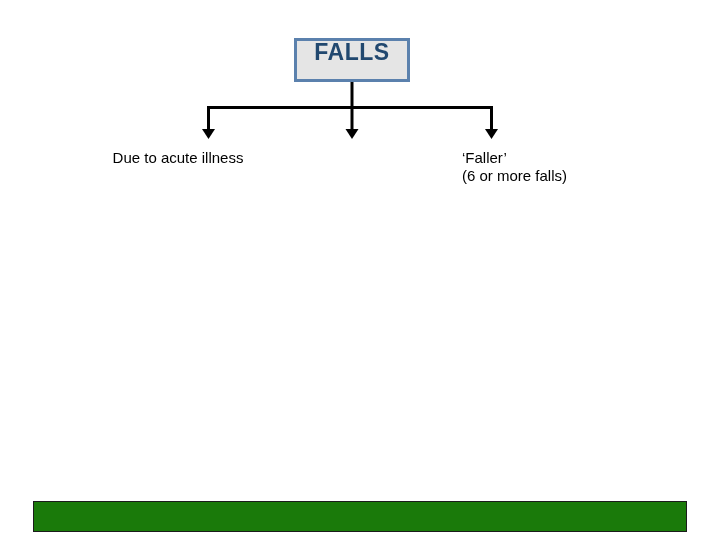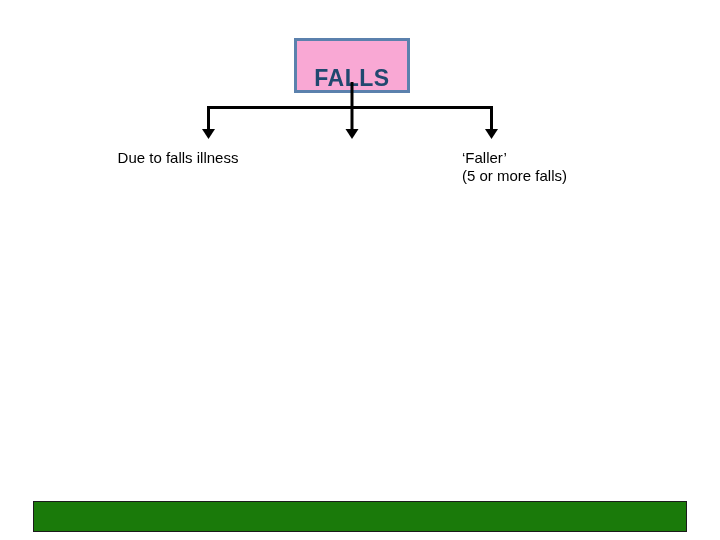--- a/index.html
+++ b/index.html
@@ -19,26 +19,26 @@
     height: 540px;
     background: #ffffff;
   }
 
   
   .title-box {
     position: absolute;
     left: 294px;
     top: 38px;
     width: 116px;
-    height: 55px;
+    height: 44px;
     box-sizing: border-box;
     border: 3px solid #5b81ad;
-    background: #f9a8d4;
+    background: #e5e5e5;
     display: flex;
-    align-items: flex-end;
+    align-items: flex-start;
     justify-content: center;
   }
   .title-box .title-text {
     font-size: 23px;
     font-weight: bold;
     color: #21486f;
     letter-spacing: 0.5px;
     line-height: 1;
   }
 
@@ -109,21 +109,21 @@
     <line x1="208.5" y1="107" x2="208.5" y2="131" stroke="#000000" stroke-width="3"></line>
     <polygon points="202,129 215,129 208.5,139" fill="#000000"></polygon>
 
     <line x1="352" y1="107" x2="352" y2="131" stroke="#000000" stroke-width="3"></line>
     <polygon points="345.5,129 358.5,129 352,139" fill="#000000"></polygon>
 
     <line x1="491.5" y1="107" x2="491.5" y2="131" stroke="#000000" stroke-width="3"></line>
     <polygon points="485,129 498,129 491.5,139" fill="#000000"></polygon>
   </svg>
 
-  <div class="label label-1">Due to falls illness</div>
+  <div class="label label-1">Due to acute illness</div>
 
 
   <div class="label label-3">‘Faller’
-(5 or more falls)</div>
+(6 or more falls)</div>
 
   <div class="footer-bar"></div>
 
 </div>
 
 </body></html>

